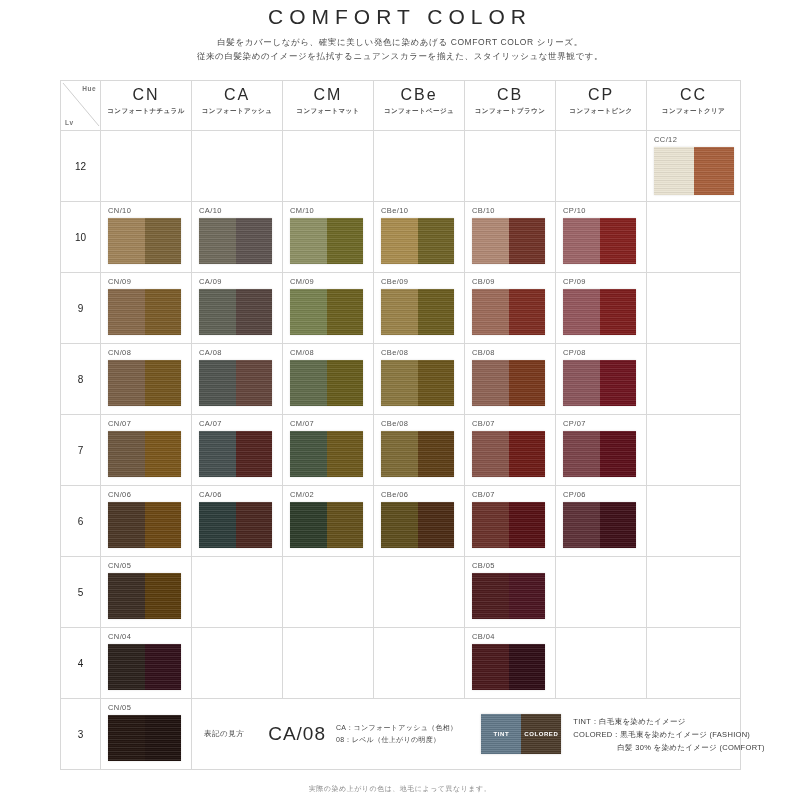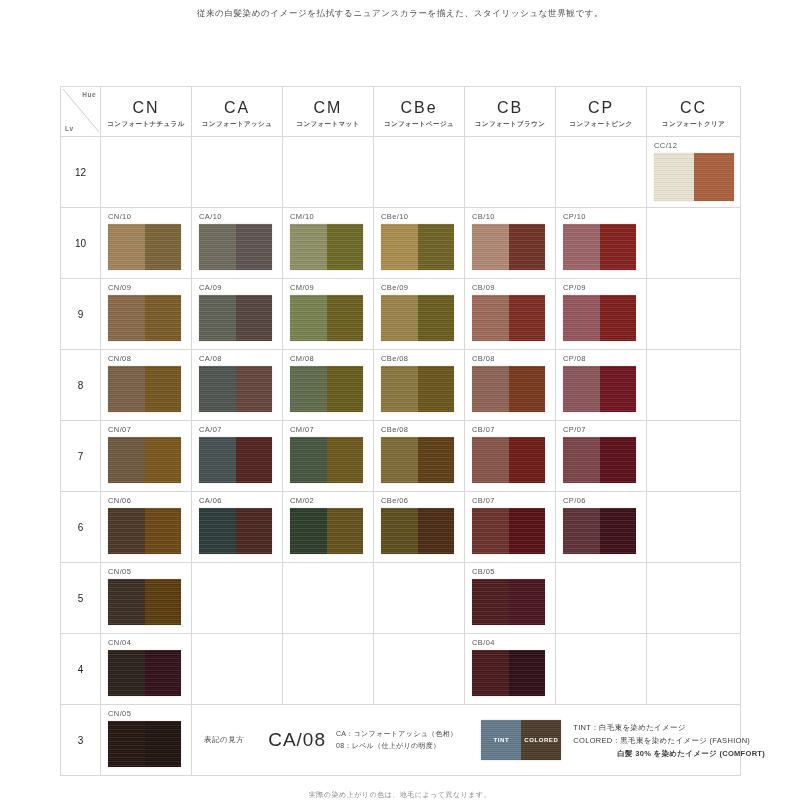--- a/index.html
+++ b/index.html
@@ -72,21 +72,21 @@
   .hue-head{
     height:47px;
     text-align:center;
     padding-top:2px !important;
   }
   .hue-code{
     font-size:16px;
     letter-spacing:2px;
     color:#2b2b2b;
     font-weight:400;
-    margin-top:10px;
+    margin-top:3px;
     line-height:18px;
   }
   .hue-name{
     font-size:6.5px;
     color:#555;
     letter-spacing:.4px;
     margin-top:3px;
     white-space:nowrap;
   }
 
@@ -171,38 +171,40 @@
       rgba(255,255,255,.09) 1px,
       rgba(0,0,0,.07) 1px,
       rgba(0,0,0,.07) 2px);
     pointer-events:none;
   }
   .tc-chip span b{position:relative;z-index:2;font-weight:bold;}
   .legend-text{
     margin-left:12px;font-size:7.5px;line-height:13px;color:#3a3a3a;
     letter-spacing:.3px;white-space:nowrap;
   }
-  .legend-text .indent{padding-left:44px;font-weight:bold;}
+  .legend-text .indent{padding-left:44px;}
 
   .footnote{
     position:absolute;
     left:0;right:0;bottom:6px;
     text-align:center;
     font-size:7px;
     color:#8a8a8a;
     letter-spacing:.5px;
   }
 </style>
 </head>
 <body>
 
 <div class="page">
 
+  <div class="title">COMFORT COLOR</div>
 
   <div class="lead">
+    <div>白髪をカバーしながら、確実に美しい発色に染めあげる COMFORT COLOR シリーズ。</div>
     <div>従来の白髪染めのイメージを払拭するニュアンスカラーを揃えた、スタイリッシュな世界観です。</div>
   </div>
 
   <table class="chart">
     <colgroup>
       <col class="lv">
         <col class="hue">
         <col class="hue">
         <col class="hue">
       <col class="hue">

